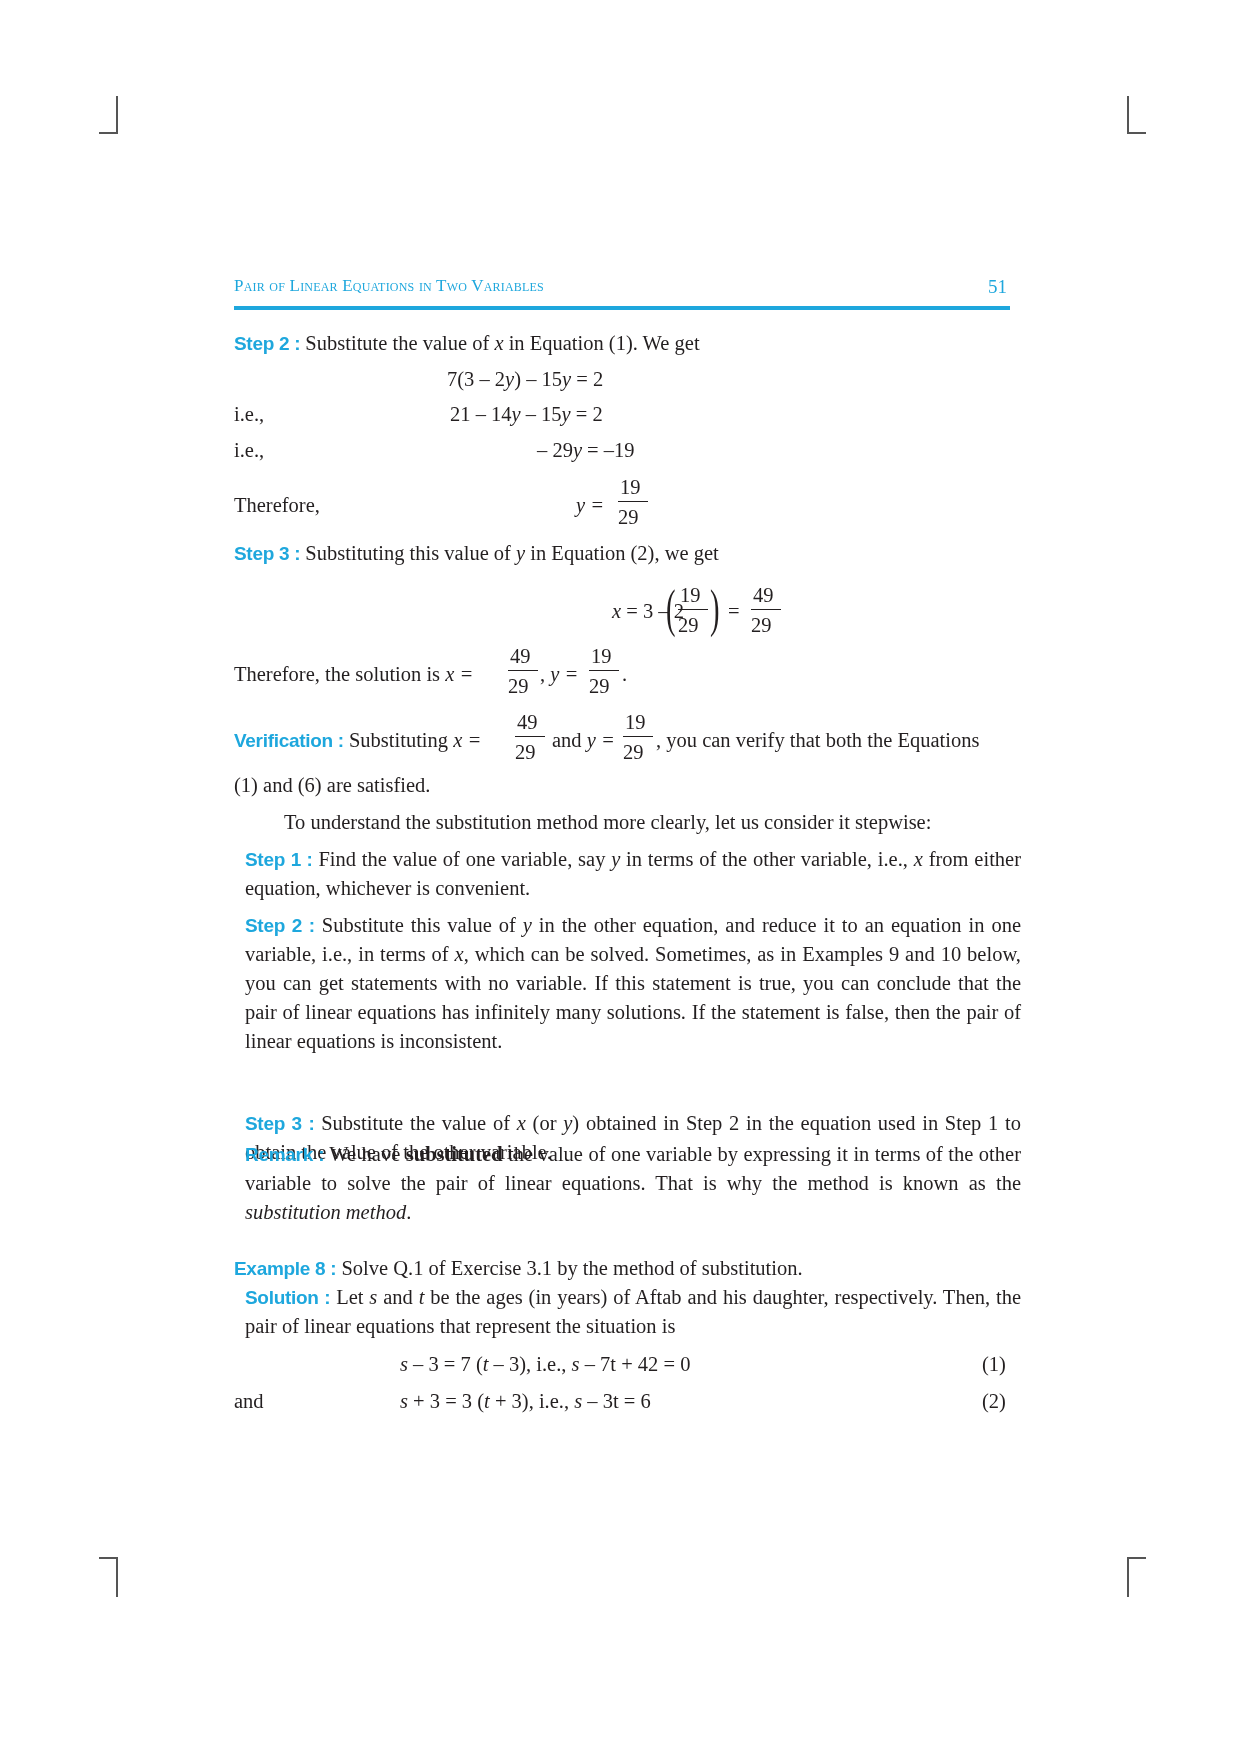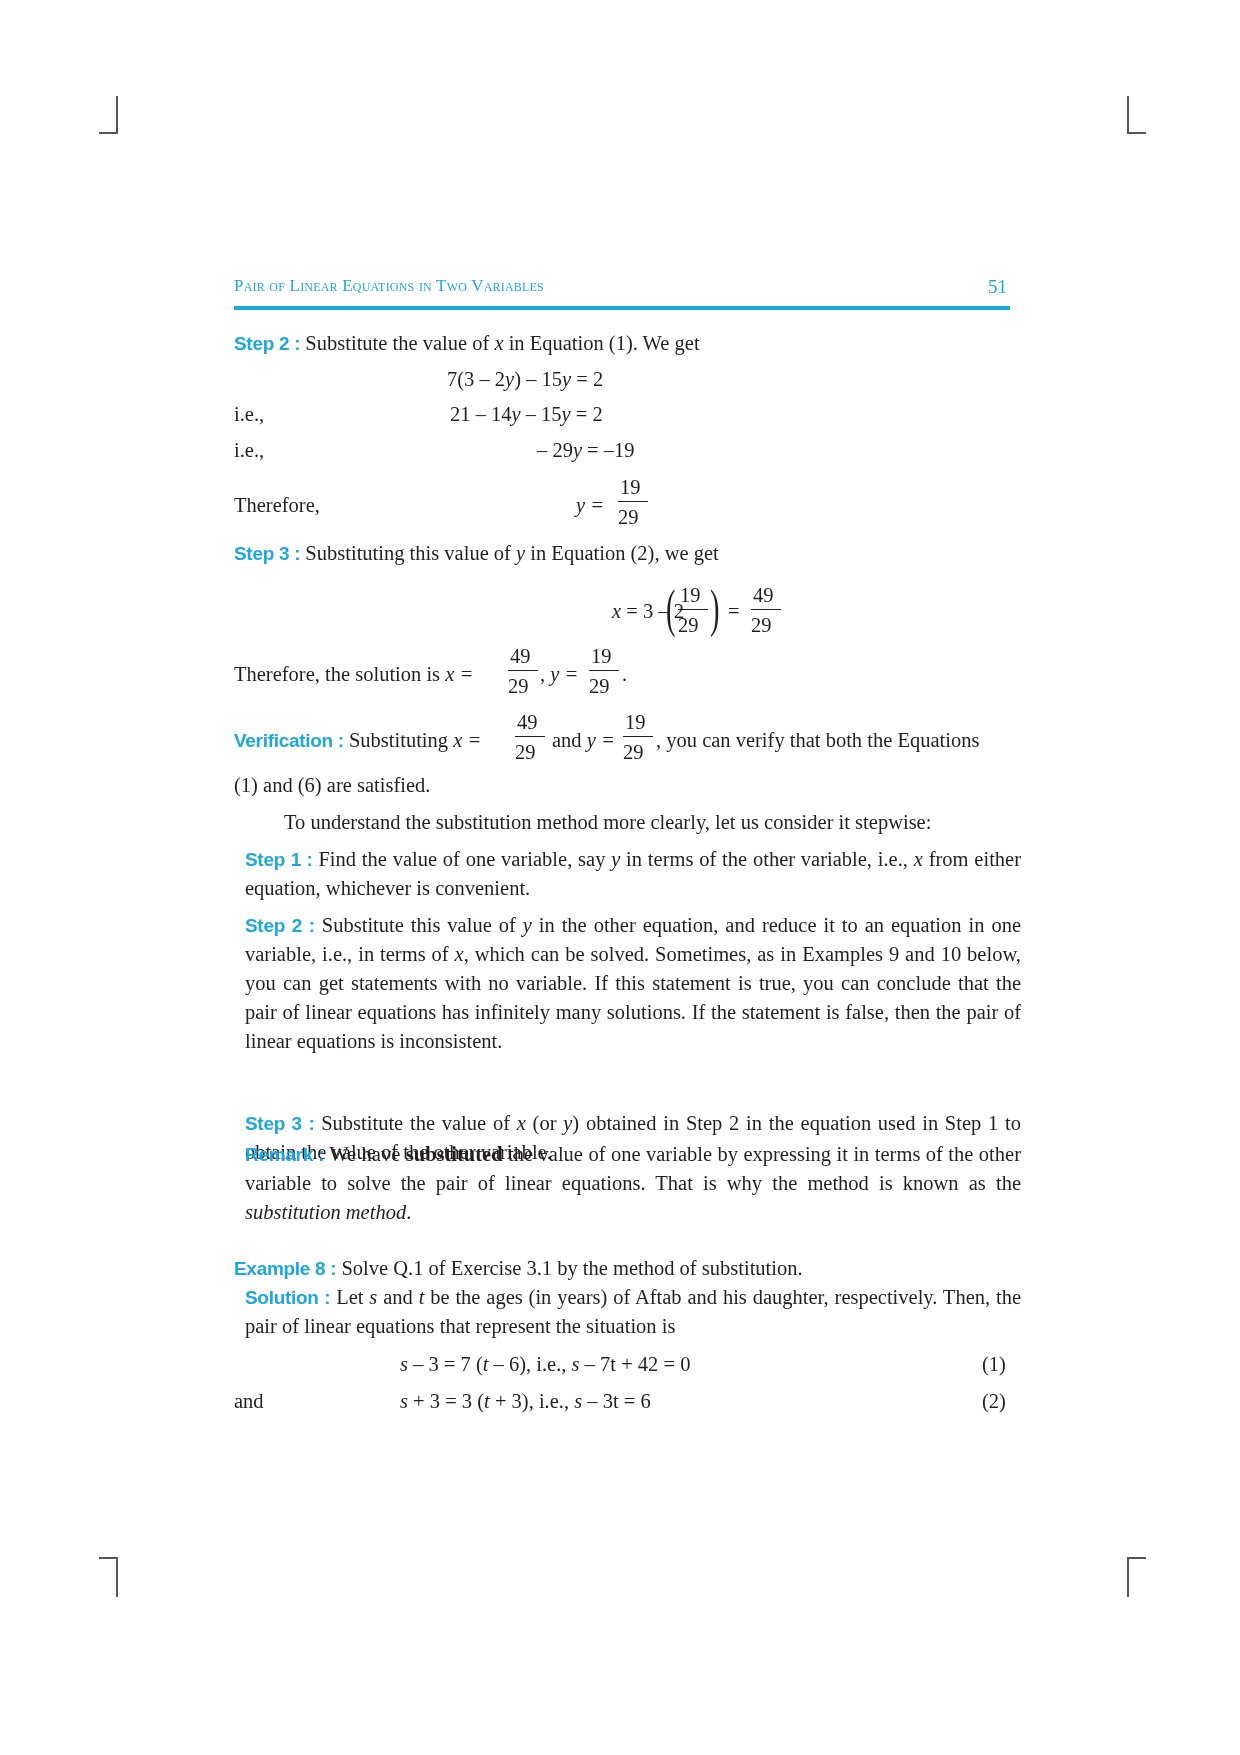--- a/index.html
+++ b/index.html
@@ -134,17 +134,17 @@
 </div>
 
 <div class="line" style="top:1256px;">
   <span class="lbl">Example 8 :</span><span> Solve Q.1 of Exercise 3.1 by the method of substitution.</span>
 </div>
 
 <div class="just" style="top:1283px;">
   <span class="lbl">Solution :</span><span> Let </span><span class="it">s</span><span> and </span><span class="it">t</span><span> be the ages (in years) of Aftab and his daughter, respectively. Then, the pair of linear equations that represent the situation is</span>
 </div>
 
-<div class="eq" style="left:400px;top:1352px;" id="eq1"><span></span><span class="it">s</span><span> – 3 = 7 (</span><span class="it">t</span><span> – 6), i.e., </span><span class="it">s</span><span> – 7t + 42 = 0</span></div>
+<div class="eq" style="left:400px;top:1352px;" id="eq1"><span></span><span class="it">s</span><span> – 3 = 7 (</span><span class="it">t</span><span> – 3), i.e., </span><span class="it">s</span><span> – 7t + 42 = 0</span></div>
 <div class="eq" style="left:982px;top:1352px;">(1)</div>
 <div class="line" style="top:1389px;">and</div>
 <div class="eq" style="left:400px;top:1389px;" id="eq2"><span></span><span class="it">s</span><span> + 3 = 3 (</span><span class="it">t</span><span> + 3), i.e., </span><span class="it">s</span><span> – 3t = 6</span></div>
 <div class="eq" style="left:982px;top:1389px;">(2)</div>
 
 </body></html>

